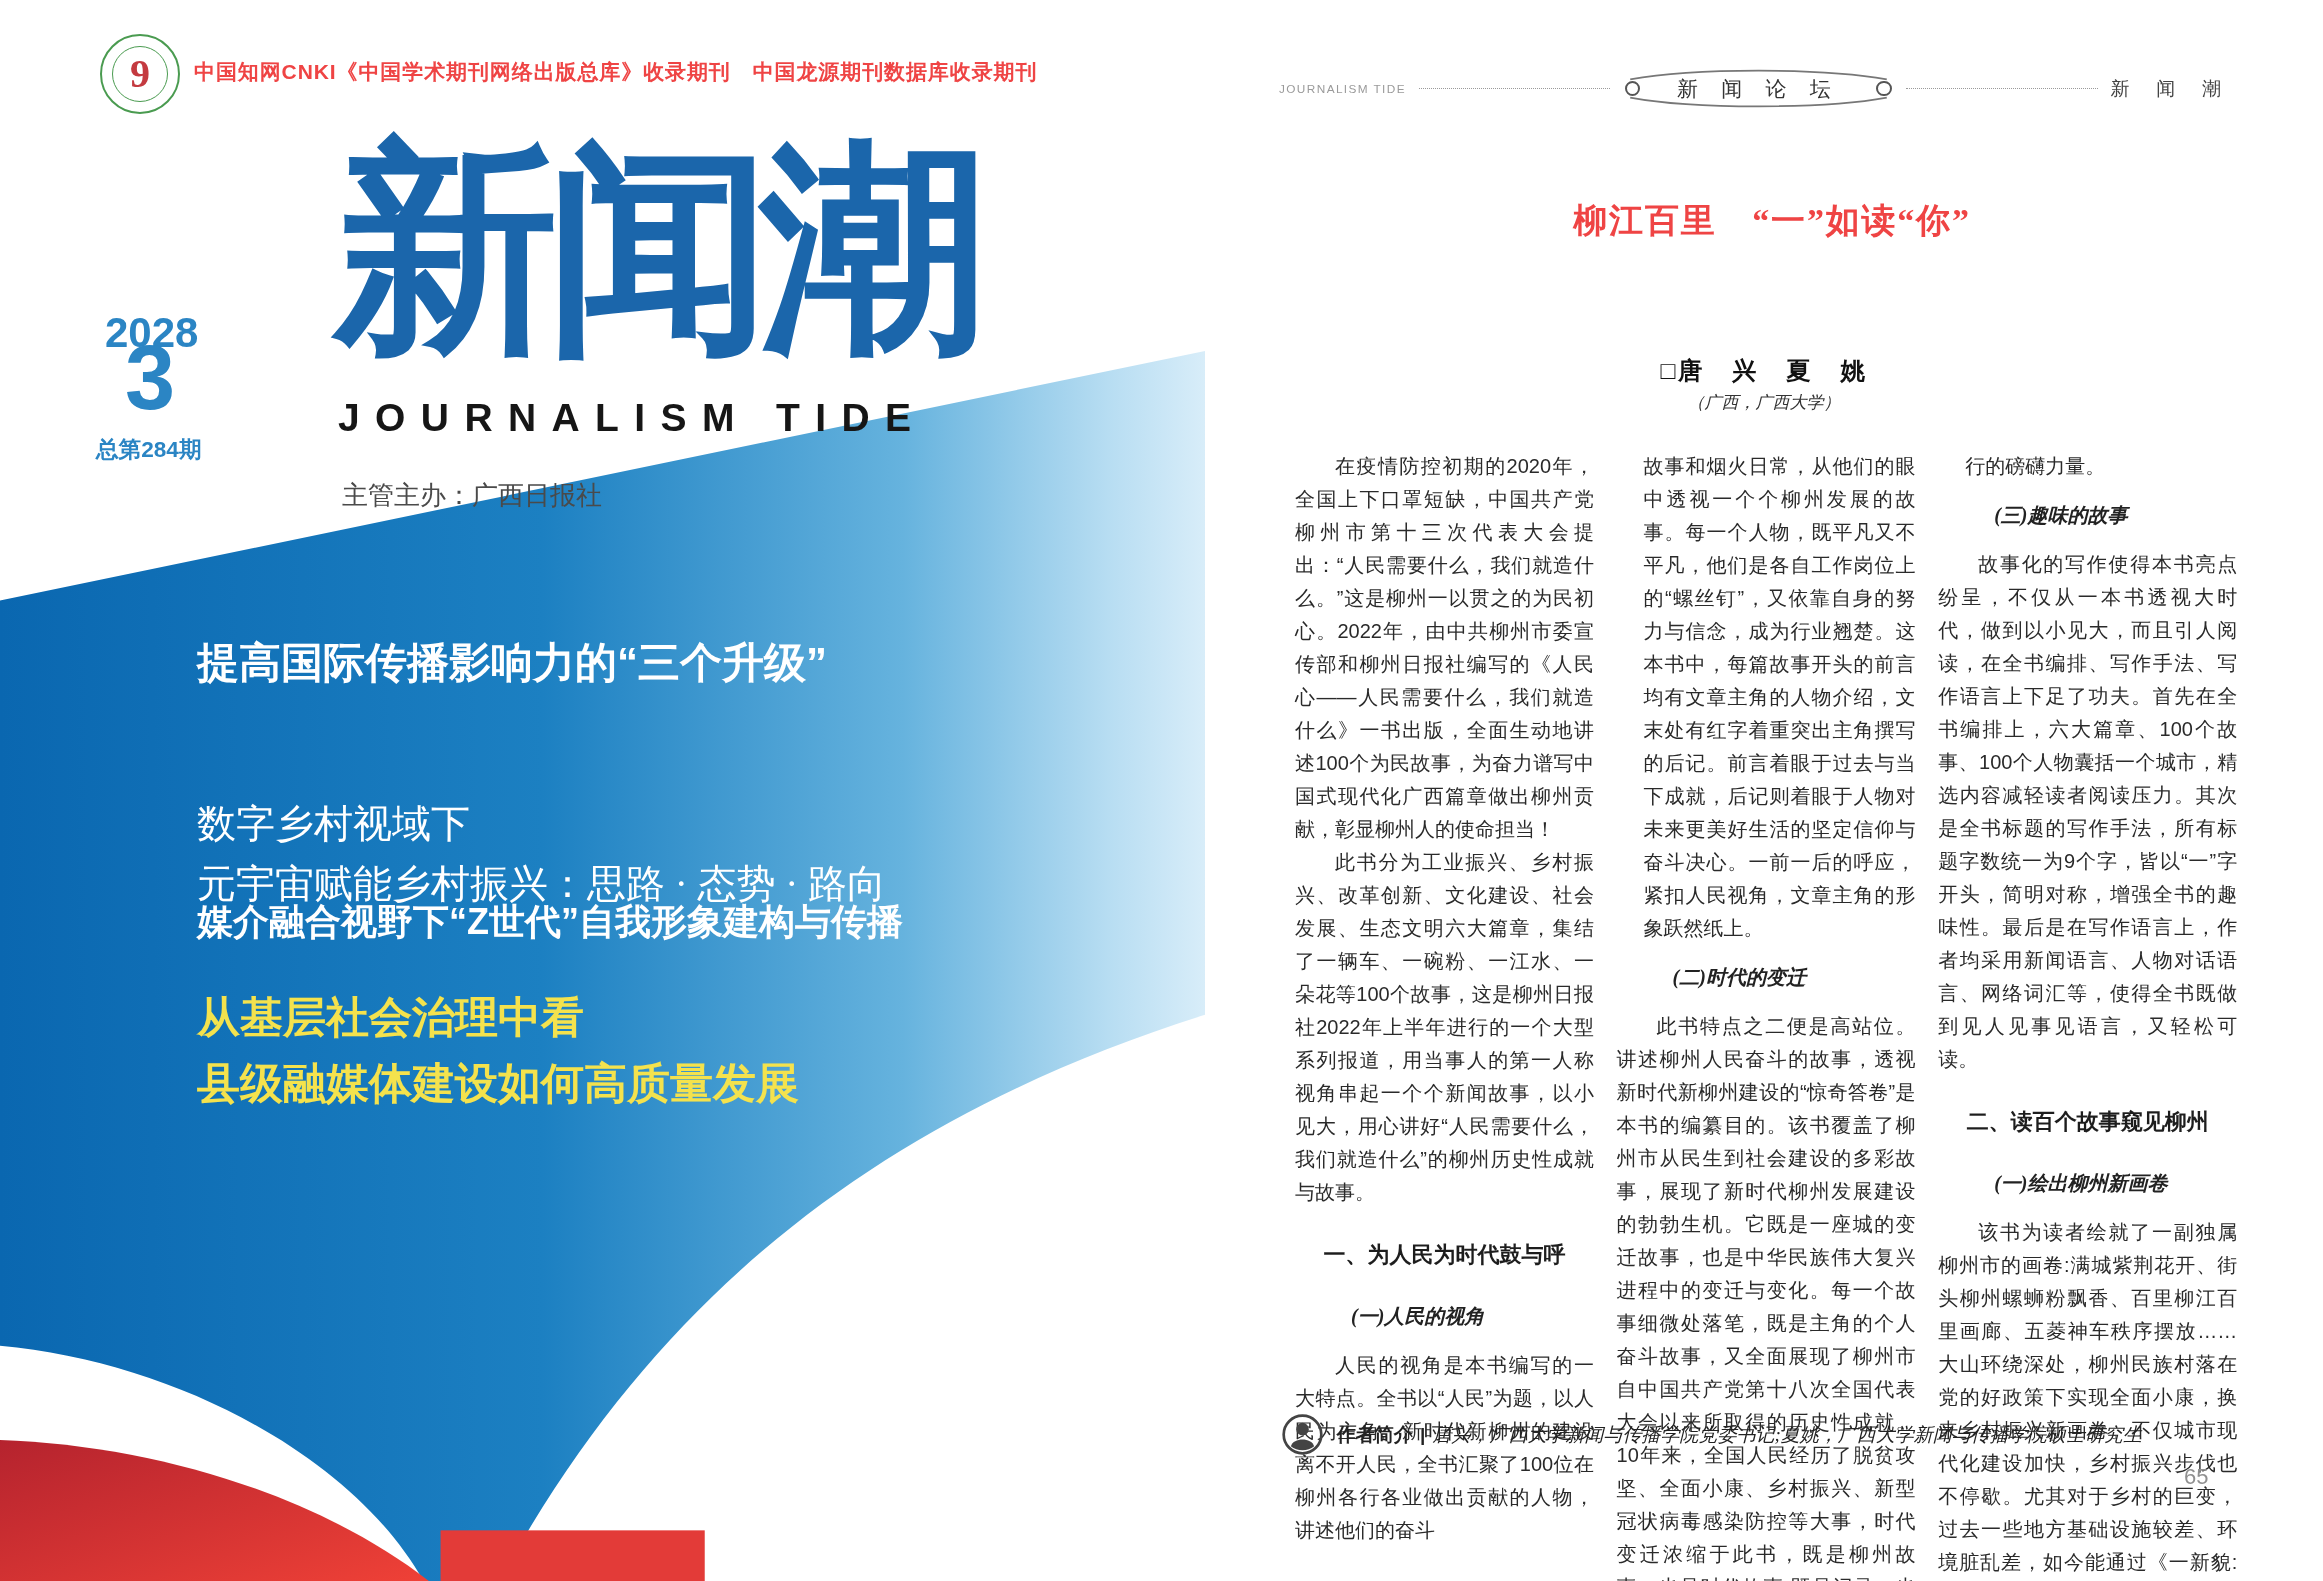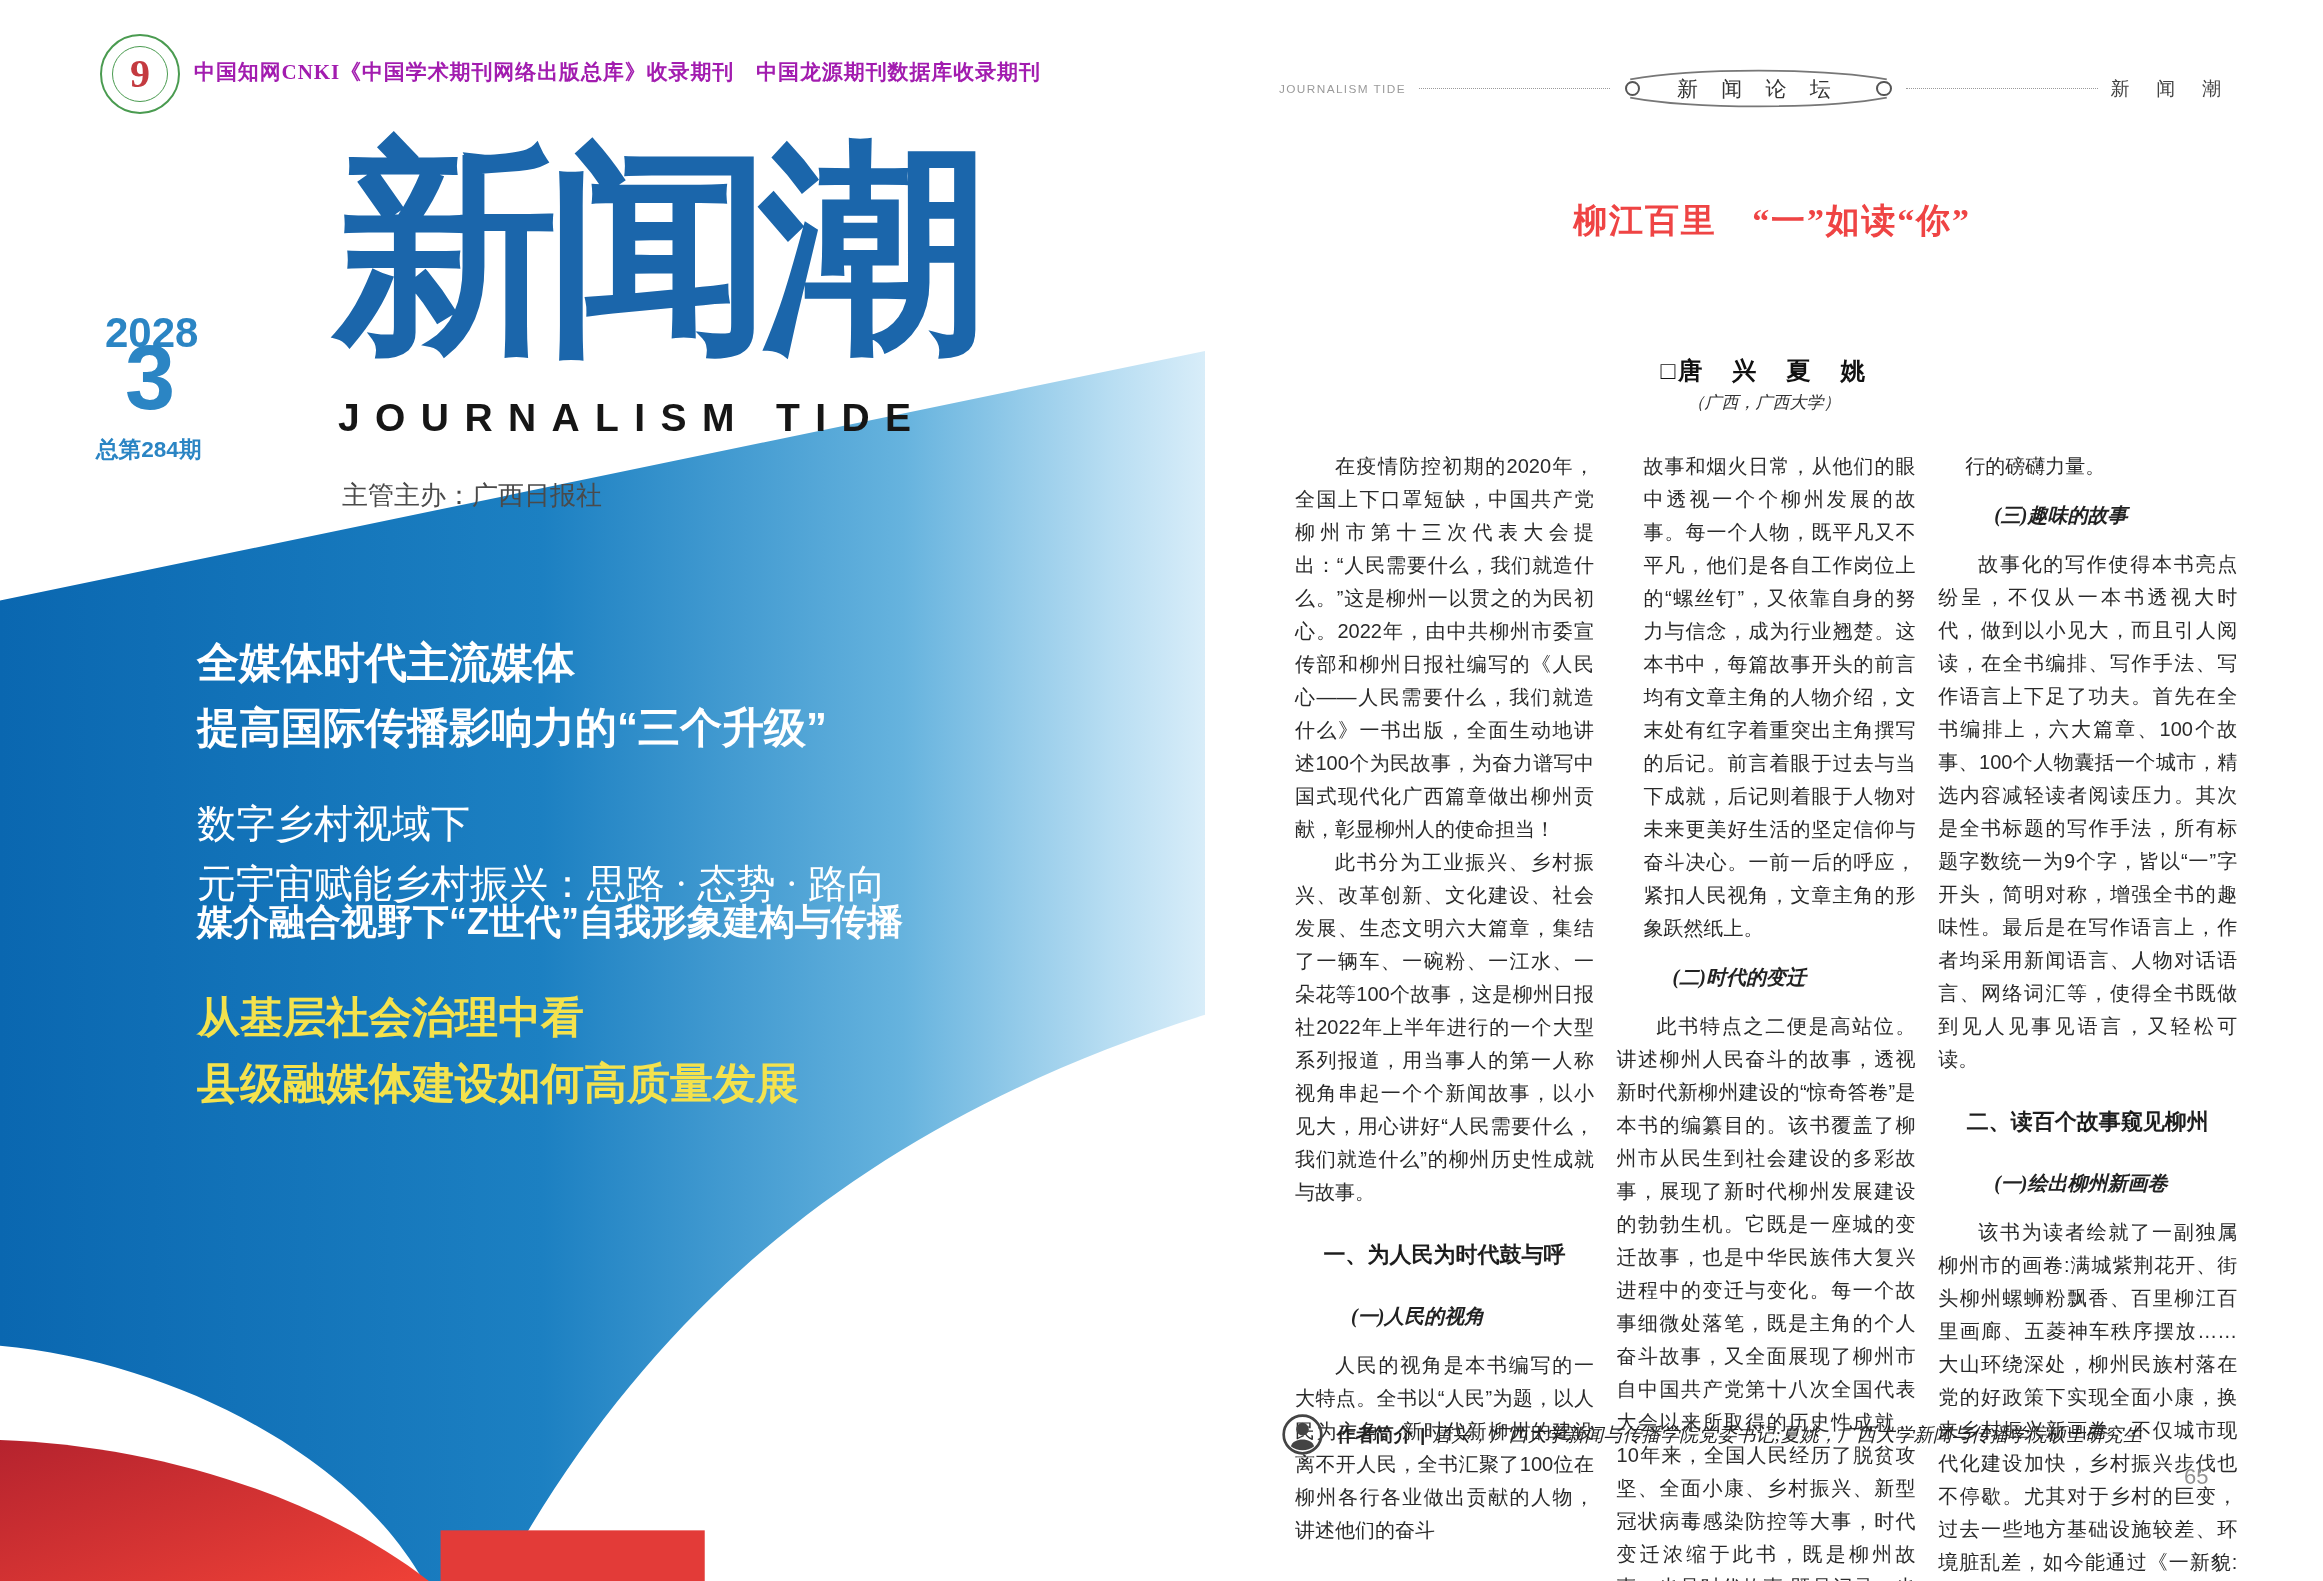--- a/index.html
+++ b/index.html
@@ -11,22 +11,22 @@
   .cover-art { position:absolute; left:0; top:0; width:1205px; height:1581px; }
 
   .seal { position:absolute; left:100px; top:34px; width:76px; height:76px;
           border:2.7px solid #4a9b50; border-radius:50%;
           display:flex; align-items:center; justify-content:center; background:#fff; }
   .seal-inner { width:54px; height:54px; border:1.8px solid #4a9b50; border-radius:50%;
           display:flex; align-items:center; justify-content:center; }
   .seal-9 { color:#c43a40; font-family:"Liberation Serif", serif; font-size:40px;
           font-weight:bold; line-height:1; }
 
-  .index-note { position:absolute; left:194px; top:58px; font-size:21px; color:#a21caf;
-          font-weight:600; letter-spacing:0.9px; white-space:nowrap;font-family:Liberation Serif, serif; }
+  .index-note { position:absolute; left:194px; top:58px; font-size:21px; color:#ef4444;
+          font-weight:600; letter-spacing:0.9px; white-space:nowrap; }
 
   .issue-year  { position:absolute; left:105px; top:309px; font-size:42px; color:#2b85c4; font-weight:600; }
   .issue-no    { position:absolute; left:125px; top:333px; font-size:90px; color:#2b85c4; font-weight:700; line-height:1; }
   .issue-total { position:absolute; left:96px; top:434px; font-size:22.6px; color:#2b85c4; font-weight:700; }
 
   .mast { position:absolute; left:333px; top:116px; margin:0; width:651px;
           font-size:226px; line-height:1.18; font-weight:900; color:#1b66ab;
           letter-spacing:-12.7px; white-space:nowrap; }
   .mast-en { position:absolute; left:338px; top:396px; font-size:39px; font-weight:800;
           color:#161616; letter-spacing:15.4px; white-space:nowrap; }
@@ -123,21 +123,20 @@
 
     <div class="issue-year">2028</div>
     <div class="issue-no">3</div>
     <div class="issue-total">总第284期</div>
 
     <h1 class="mast">新闻潮</h1>
     <div class="mast-en">JOURNALISM TIDE</div>
     <div class="publisher">主管主办：广西日报社</div>
 
     <div class="feat f1">
-      <div>全媒体时代主流媒体</div>
       <div>提高国际传播影响力的“三个升级”</div>
     </div>
     <div class="feat f2">
       <div>数字乡村视域下</div>
       <div>元宇宙赋能乡村振兴：思路 · 态势 · 路向</div>
     </div>
     <div class="feat f4">
       <div>从基层社会治理中看</div>
       <div>县级融媒体建设如何高质量发展</div>
     </div>

